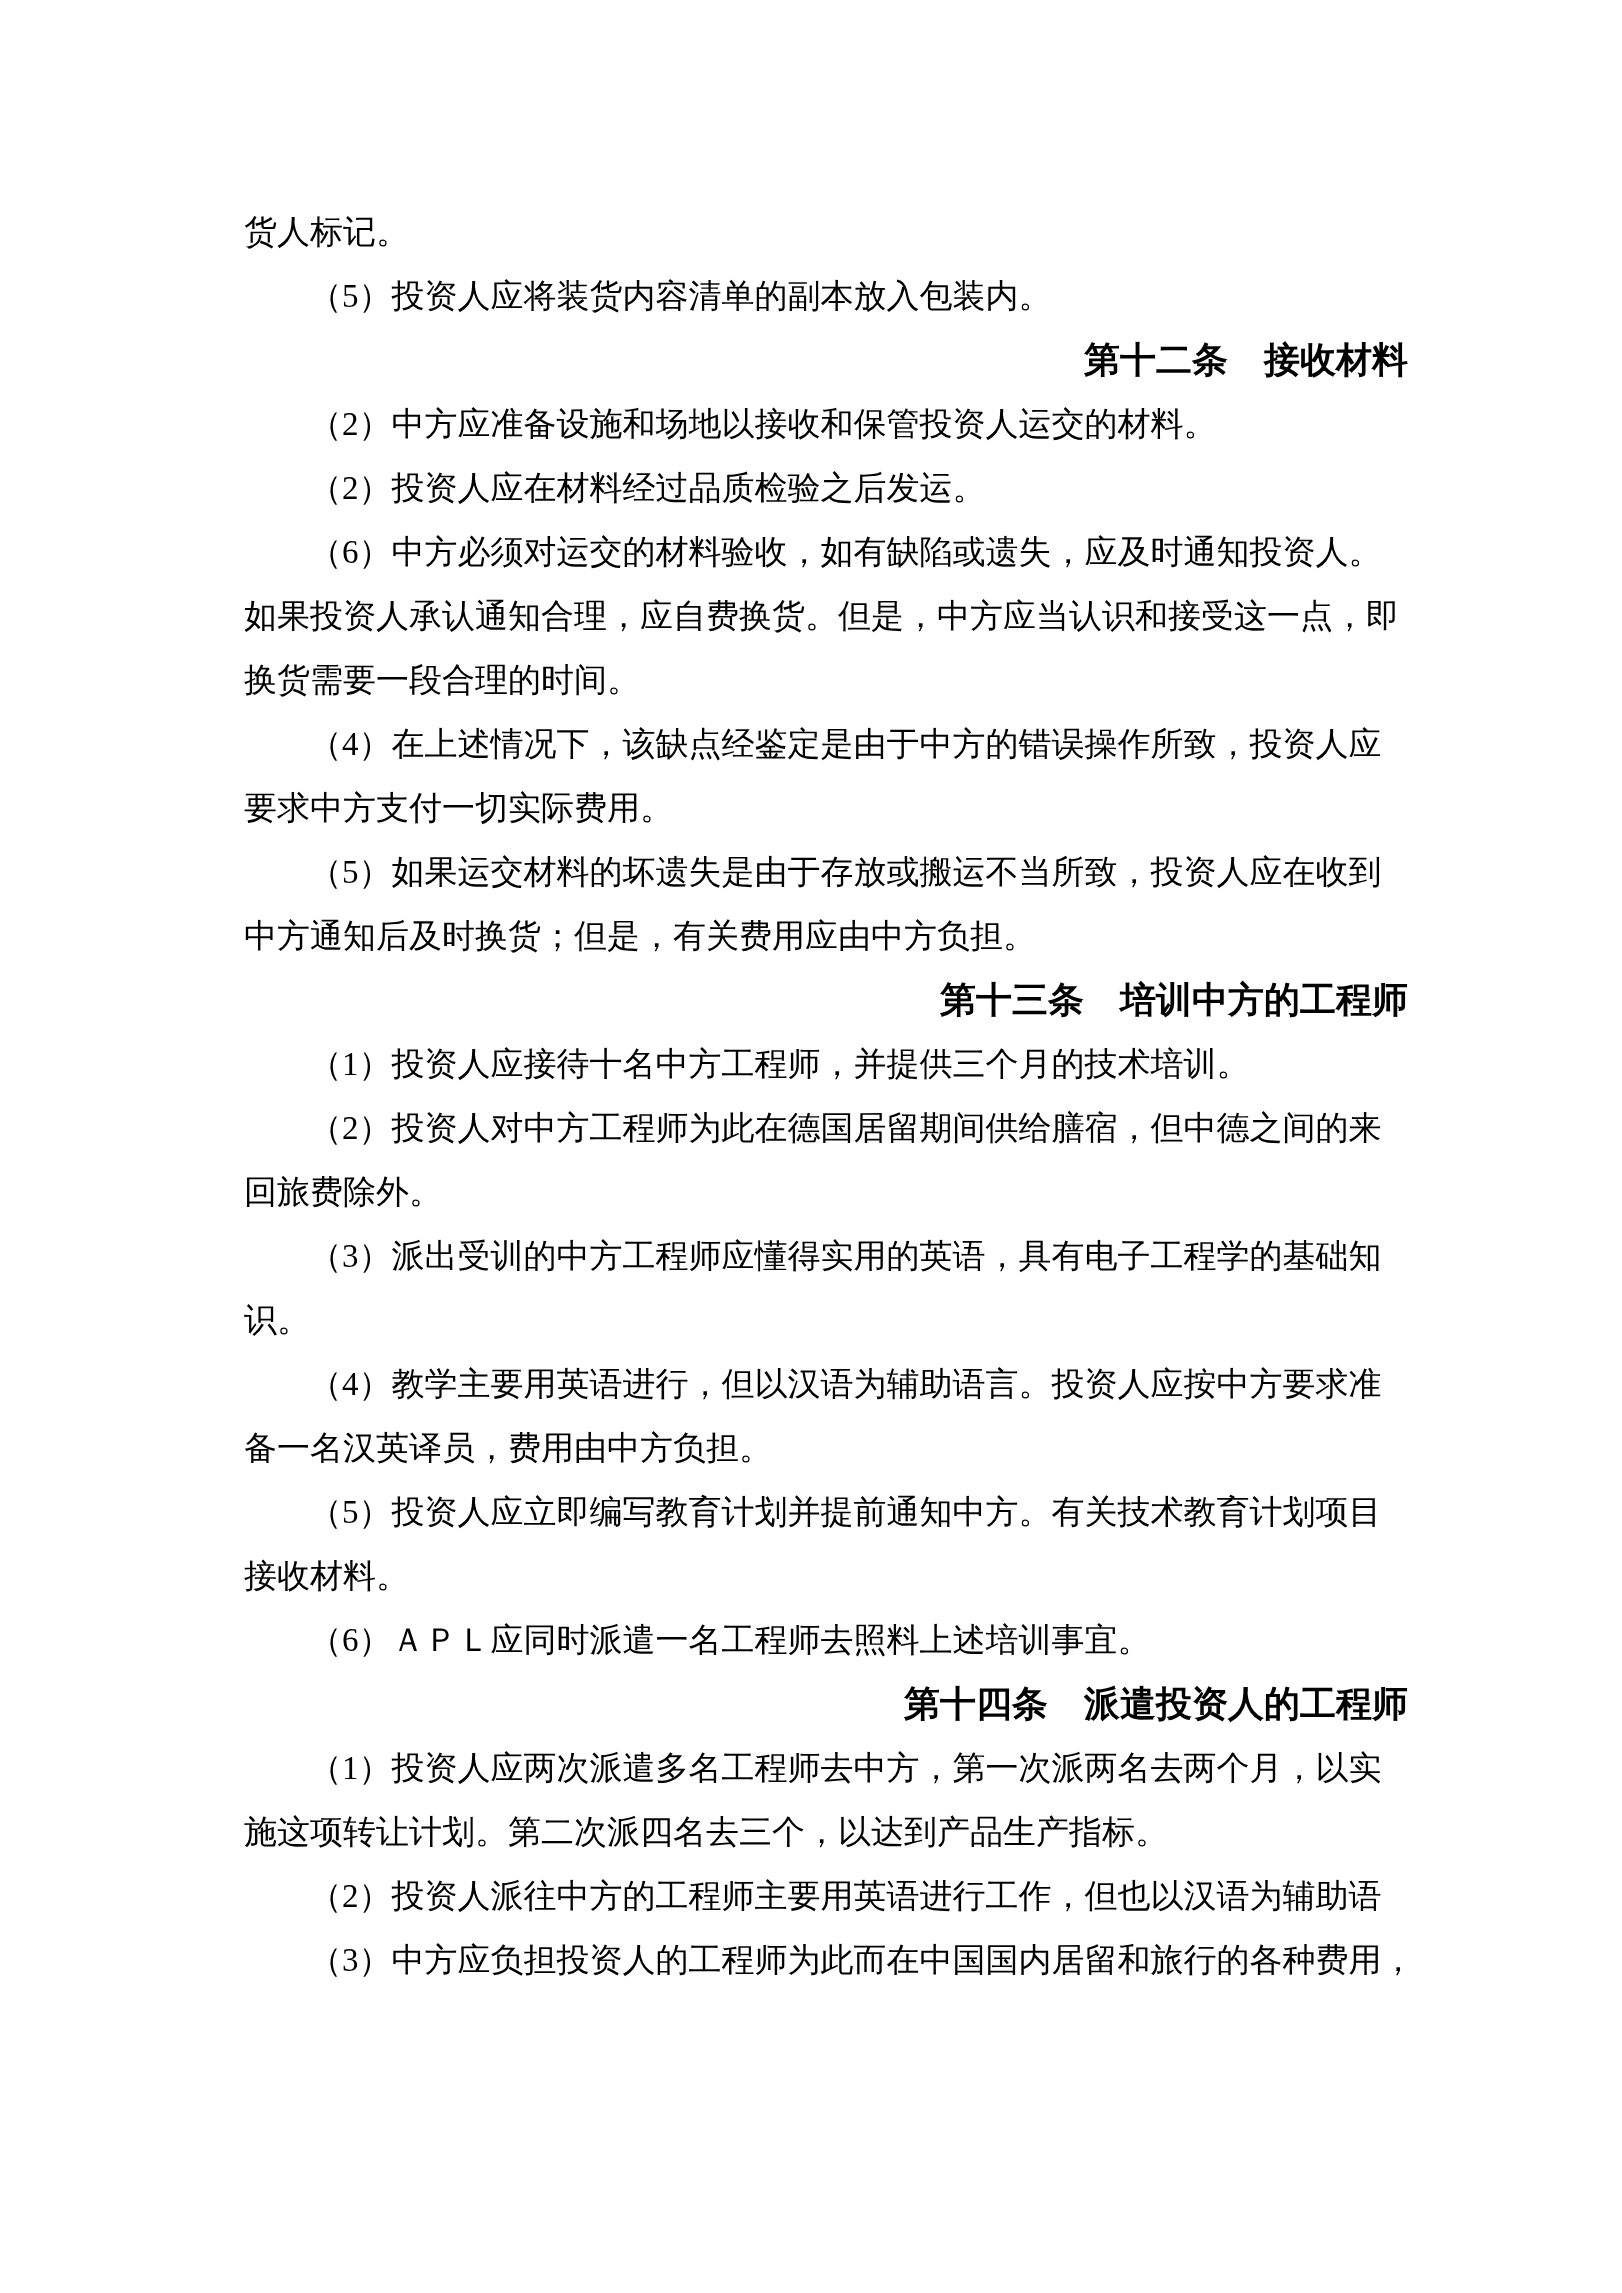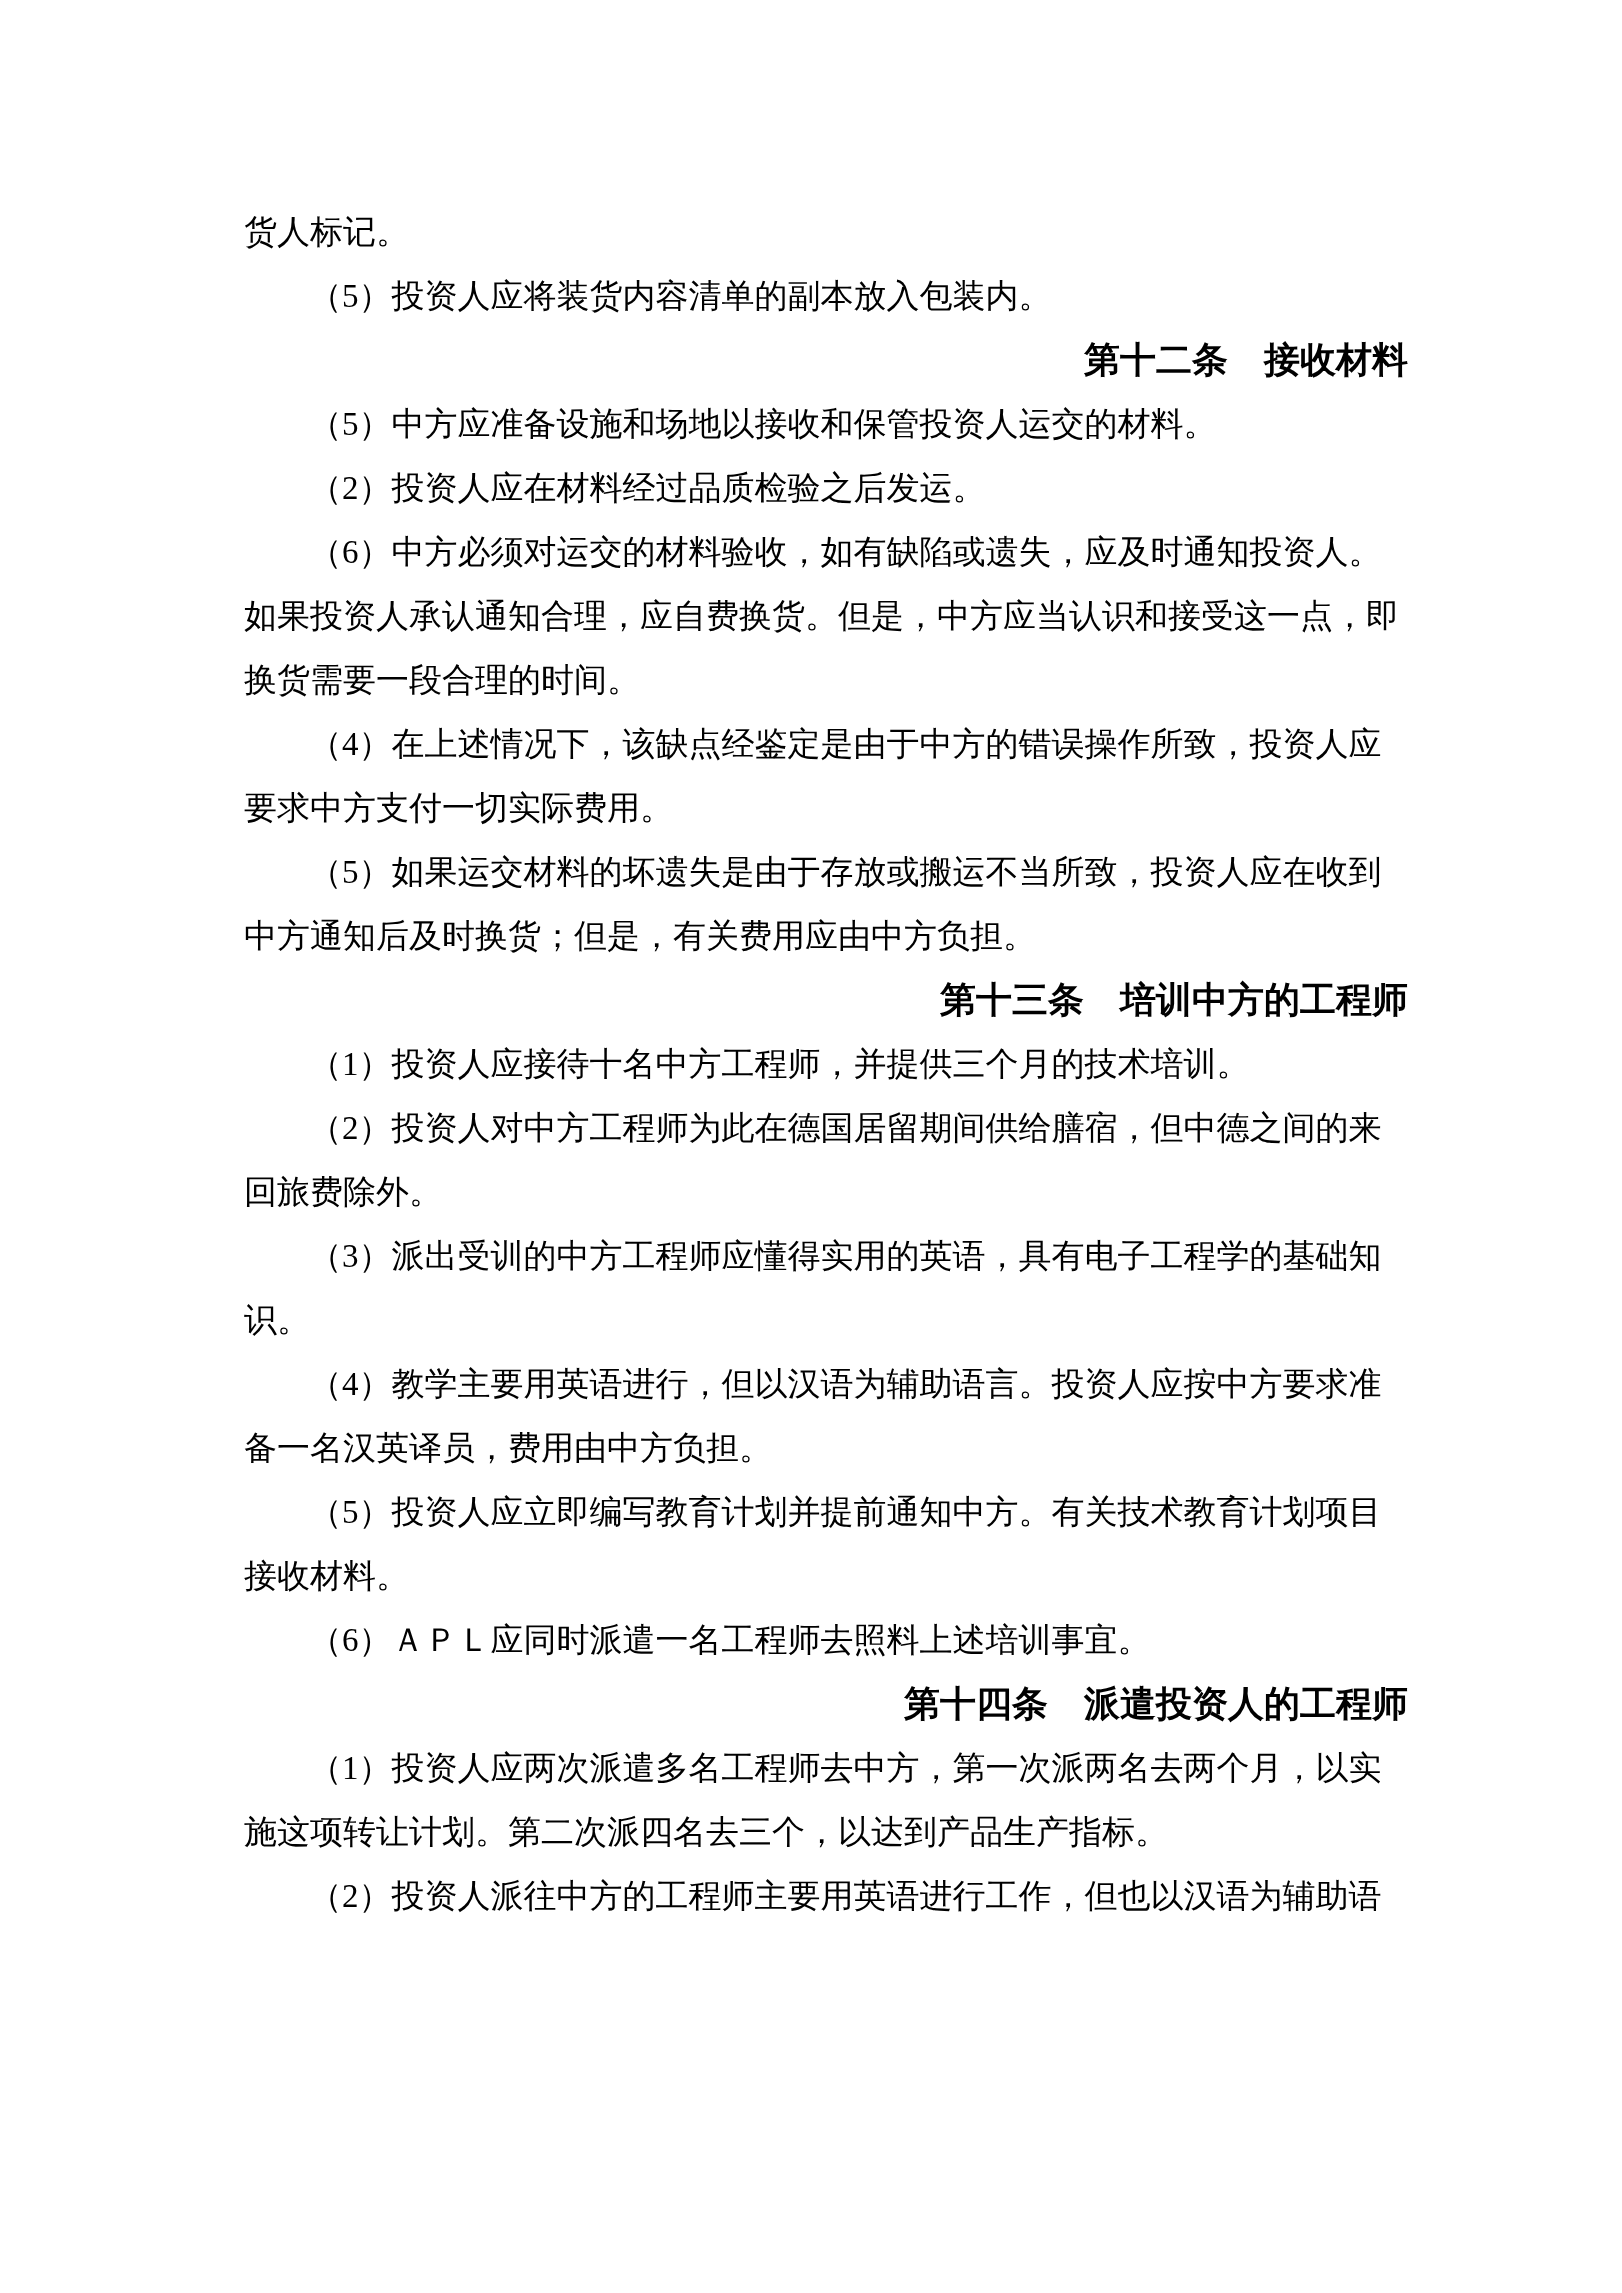--- a/index.html
+++ b/index.html
@@ -40,21 +40,21 @@
   }
 </style>
 </head>
 <body>
 
 <div class="page">
   <div class="textblock">
     <div class="line cont">货人标记。</div>
     <div class="line para">（5）投资人应将装货内容清单的副本放入包装内。</div>
     <div class="line head">第十二条　接收材料</div>
-    <div class="line para">（5）中方应准备设施和场地以接收和保管投资人运交的材料。</div>
+    <div class="line para">（2）中方应准备设施和场地以接收和保管投资人运交的材料。</div>
     <div class="line para">（2）投资人应在材料经过品质检验之后发运。</div>
     <div class="line para">（6）中方必须对运交的材料验收，如有缺陷或遗失，应及时通知投资人。</div>
     <div class="line cont">如果投资人承认通知合理，应自费换货。但是，中方应当认识和接受这一点，即</div>
     <div class="line cont">换货需要一段合理的时间。</div>
     <div class="line para">（4）在上述情况下，该缺点经鉴定是由于中方的错误操作所致，投资人应</div>
     <div class="line cont">要求中方支付一切实际费用。</div>
     <div class="line para">（5）如果运交材料的坏遗失是由于存放或搬运不当所致，投资人应在收到</div>
     <div class="line cont">中方通知后及时换货；但是，有关费用应由中方负担。</div>
     <div class="line head">第十三条　培训中方的工程师</div>
     <div class="line para">（1）投资人应接待十名中方工程师，并提供三个月的技术培训。</div>
@@ -64,15 +64,16 @@
     <div class="line cont">识。</div>
     <div class="line para">（4）教学主要用英语进行，但以汉语为辅助语言。投资人应按中方要求准</div>
     <div class="line cont">备一名汉英译员，费用由中方负担。</div>
     <div class="line para">（5）投资人应立即编写教育计划并提前通知中方。有关技术教育计划项目</div>
     <div class="line cont">接收材料。</div>
     <div class="line para">（6）ＡＰＬ应同时派遣一名工程师去照料上述培训事宜。</div>
     <div class="line head">第十四条　派遣投资人的工程师</div>
     <div class="line para">（1）投资人应两次派遣多名工程师去中方，第一次派两名去两个月，以实</div>
     <div class="line cont">施这项转让计划。第二次派四名去三个，以达到产品生产指标。</div>
     <div class="line para">（2）投资人派往中方的工程师主要用英语进行工作，但也以汉语为辅助语</div>
+    <div class="line para">（3）中方应负担投资人的工程师为此而在中国国内居留和旅行的各种费用，</div>
   </div>
 </div>
 
 
 </body></html>

